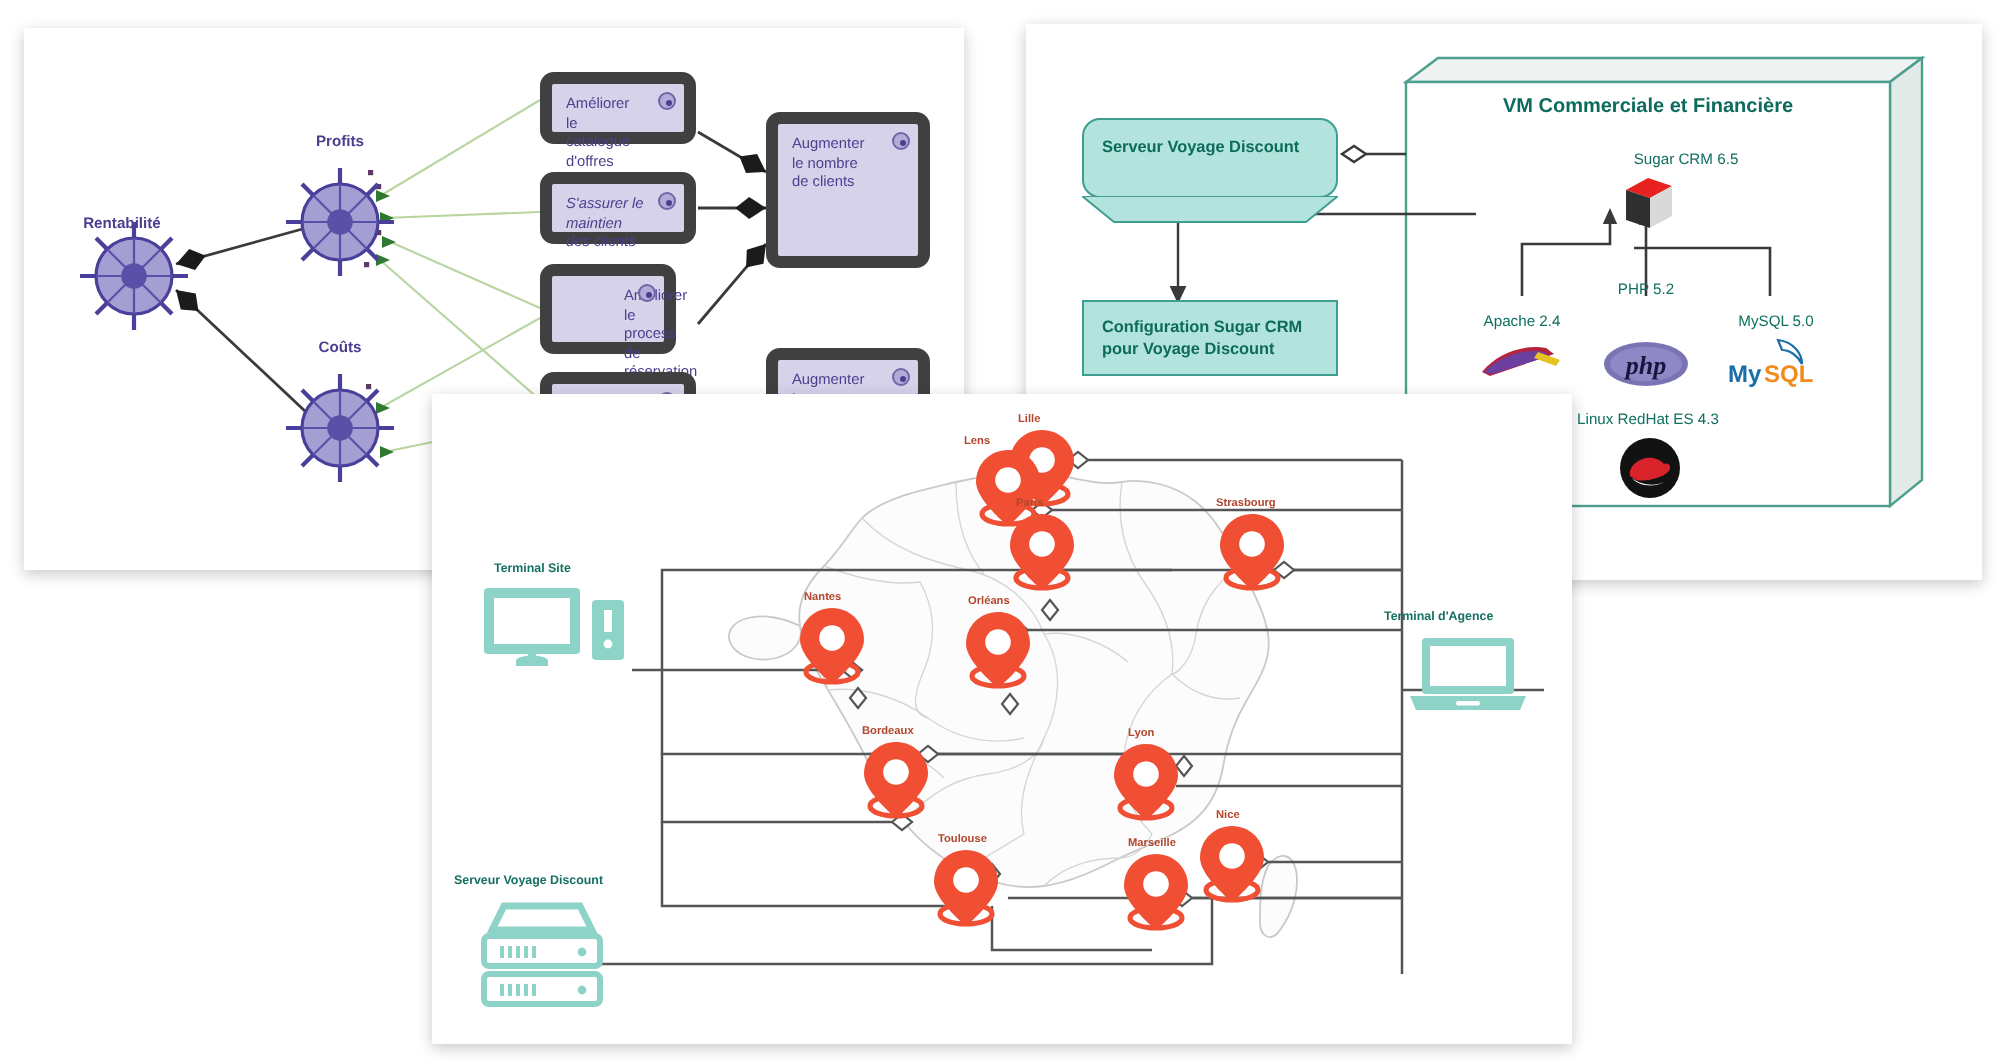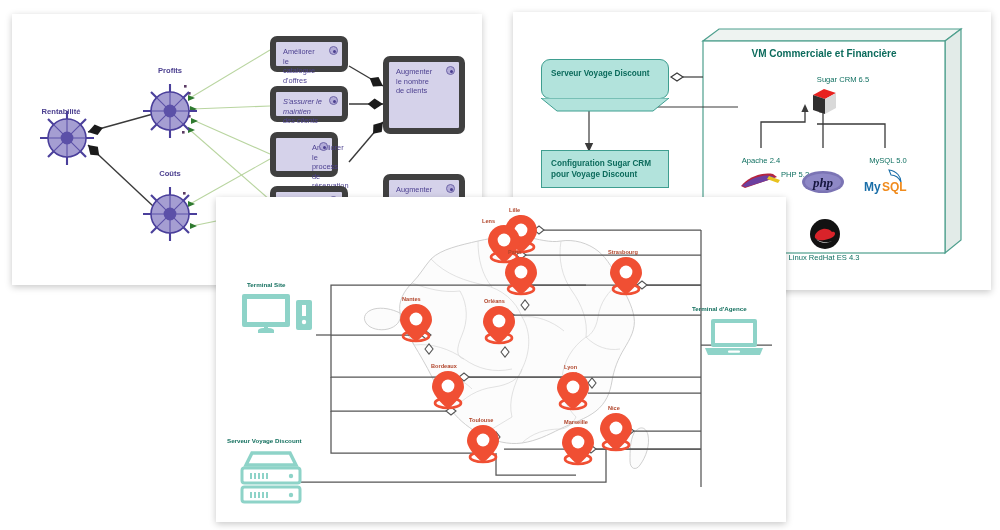--- a/index.html
+++ b/index.html
@@ -215,35 +215,35 @@
     <path d="M16,12 L27,6 L27,21 L16,27 Z" fill="#d9d9d9"></path>
   </svg>
 
   <div class="tech-label" style="left:203px;top:144px;width:90px;text-align:center;">Apache 2.4</div>
   <svg style="position:absolute;left:226px;top:158px;width:44px;height:22px;" viewBox="0 0 44 22">
     <path d="M2,16 C10,6 24,2 34,4 L38,7 L6,18 Z" fill="#b5243f"></path>
     <path d="M3,16 C11,8 24,4 33,6 L36,8 L7,17 Z" fill="#6b3fa0"></path>
     <path d="M30,6 L41,10 L39,13 L28,9 Z" fill="#e8c21f"></path>
   </svg>
 
-  <div class="tech-label" style="left:268px;top:158px;width:84px;">PHP 5.2</div>
+  <div class="tech-label" style="left:268px;top:128px;width:84px;text-align:center;">PHP 5.2</div>
   <svg style="position:absolute;left:288px;top:158px;width:44px;height:24px;" viewBox="0 0 44 24">
     <ellipse cx="22" cy="12" rx="21" ry="11" fill="#7b74b4"></ellipse>
     <ellipse cx="22" cy="12" rx="18" ry="8.6" fill="#8e88c6"></ellipse>
     <text x="22" y="17" font-family="Liberation Serif, serif" font-size="13" font-style="italic" font-weight="bold" fill="#16163f" text-anchor="middle">php</text>
   </svg>
 
   <div class="tech-label" style="left:335px;top:144px;width:80px;text-align:center;">MySQL 5.0</div>
   <svg style="position:absolute;left:348px;top:155px;width:52px;height:28px;" viewBox="0 0 52 28">
     <path d="M28,3 C36,4 40,10 40,15 C38,11 34,8 30,8 Z" fill="#ffffff" stroke="#1a6ea8" stroke-width="1.1"></path>
     <text x="3" y="24" font-family="Liberation Sans, sans-serif" font-size="12" font-weight="bold" fill="#1a6ea8">My</text>
     <text x="21" y="24" font-family="Liberation Sans, sans-serif" font-size="12" font-weight="bold" fill="#f08b1d">SQL</text>
   </svg>
 
-  <div class="tech-label" style="left:230px;top:193px;width:162px;text-align:center;margin-top:48px;">Linux RedHat ES 4.3</div>
+  <div class="tech-label" style="left:230px;top:193px;width:162px;text-align:center;">Linux RedHat ES 4.3</div>
   <svg style="position:absolute;left:296px;top:206px;width:32px;height:32px;" viewBox="0 0 32 32">
     <circle cx="16" cy="16" r="15" fill="#121212"></circle>
     <path d="M6,20 C5,16 9,12 14,11 C17,10.4 21,11.5 23,14 C26,13 27,16 25,18 C22,21 14,23 9,22 Z" fill="#d8232a"></path>
     <path d="M7,21 C10,25 18,26 23,23 C19,25 12,25 7,21 Z" fill="#ffffff"></path>
   </svg>
 </div>
 
 <div class="panel" id="panel-map">
   <svg class="svg-layer" viewBox="0 0 570 325">
 

